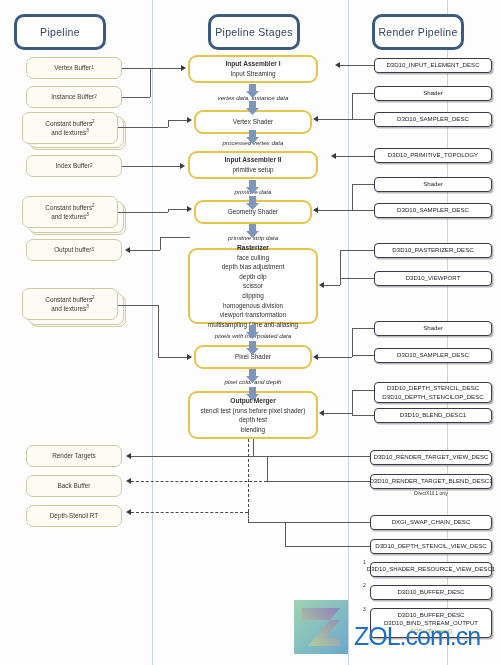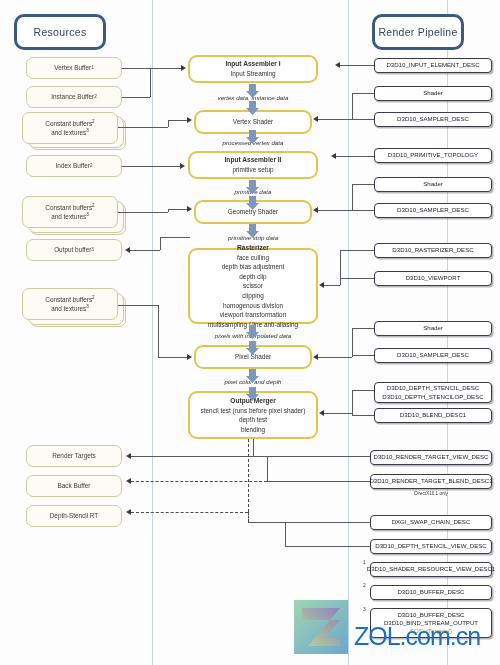--- a/index.html
+++ b/index.html
@@ -64,21 +64,22 @@
 </style>
 </head>
 <body>
 
 <div id="canvas">
 
   <div class="lane" style="left:152px;"></div>
   <div class="lane" style="left:348px;"></div>
   <div class="lane" style="left:447px;"></div>
 
-  <div class="hdr" style="left:14px;top:14px;width:86px;height:30px;">Resources</div>
+  <div class="hdr" style="left:14px;top:14px;width:86px;height:30px;">Pipeline</div>
+  <div class="hdr" style="left:208px;top:14px;width:86px;height:30px;">Pipeline Stages</div>
   <div class="hdr" style="left:372px;top:14px;width:86px;height:30px;">Render Pipeline</div>
 
   <div class="res" style="left:26px;top:57px;width:96px;height:22px;">
     <span>Vertex Buffer</span>
       <sup>1</sup>
   </div>
 
   <div class="res" style="left:26px;top:86px;width:96px;height:22px;">
     <span>Instance Buffer</span>
       <sup>2</sup>

